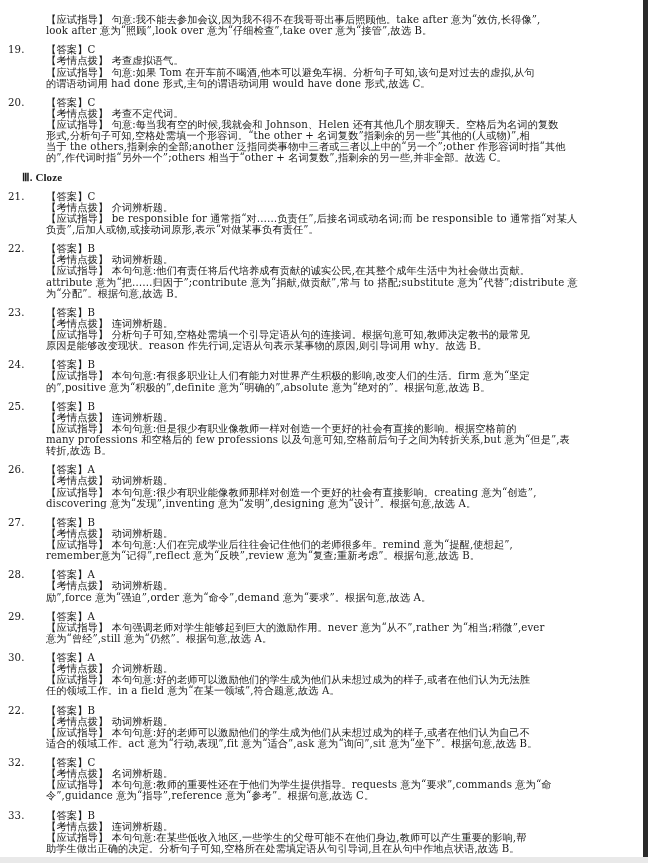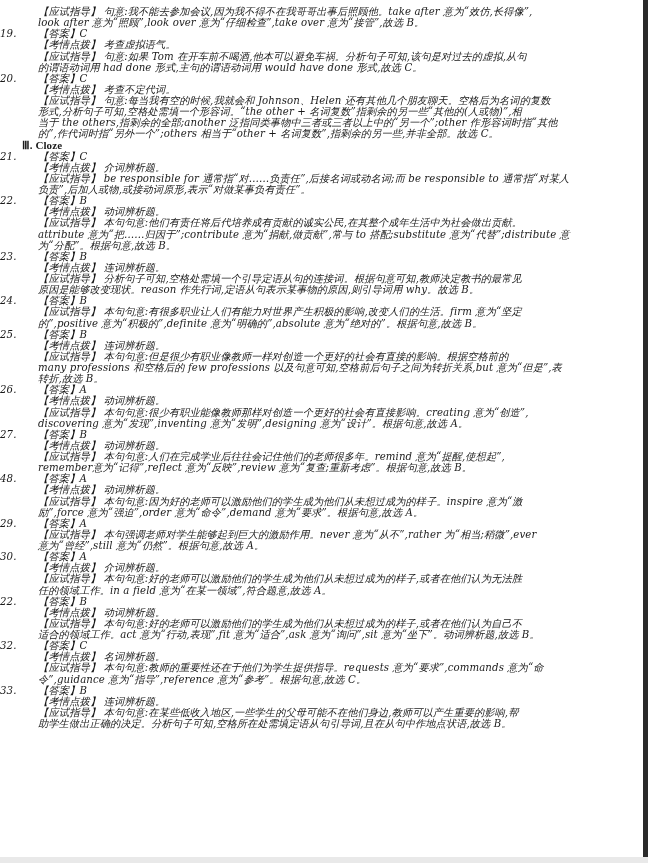--- a/index.html
+++ b/index.html
@@ -16,21 +16,21 @@
     letter-spacing: 0.1px;
   }
   .right-edge {
     position: absolute; right: 0; top: 0; width: 5px; height: 863px;
     background: #2a2a2a;
   }
   .bottom-edge {
     position: absolute; left: 0; bottom: 0; width: 648px; height: 6px;
     background: #e9e9e9;
   }
-  .item { margin: 0; font-style: italic; }
+  .item { margin: 8px; }
   .row { display: flex; }
   .num { width: 37px; text-align: left; padding-right: 1px; flex: none; }
   .line { padding-left: 38px; white-space: nowrap; }
   .tag { font-family: "DejaVu Sans", "Liberation Sans", sans-serif; font-size: 10.4px; letter-spacing: 0; }
   .section { padding-left: 22px; font-weight: bold; font-family: "Liberation Serif", serif; font-size: 11px; }
 </style>
 </head>
 <body>
 
 <div class="page">
@@ -134,26 +134,25 @@
           <span class="num">27.</span>
           <span class="tag">【答案】</span> 
           <span>B</span>
         </div>
         <div class="line"><span class="tag">【考情点拨】</span> <span>动词辨析题。</span></div>
         <div class="line"><span class="tag">【应试指导】</span> <span>本句句意:人们在完成学业后往往会记住他们的老师很多年。remind 意为“提醒,使想起”,</span></div>
         <div class="line">remember意为“记得”,reflect 意为“反映”,review 意为“复查;重新考虑”。根据句意,故选 B。</div>
       </div>
       <div class="item">
         <div class="row">
-          <span class="num">48.</span>
-          <span class="tag">【答案】</span> 
-          <span>A</span>
-        </div>
-        <div class="line"><span class="tag">【考情点拨】</span> <span>动词辨析题。</span></div>
-        <div class="line"><span class="tag">【应试指导】</span> <span>本句句意:因为好的老师可以激励他们的学生成为他们从未想过成为的样子。inspire 意为“激</span></div>
+          <span class="num">28.</span>
+          <span class="tag">【答案】</span> 
+          <span>A</span>
+        </div>
+        <div class="line"><span class="tag">【考情点拨】</span> <span>动词辨析题。</span></div>
         <div class="line">励”,force 意为“强迫”,order 意为“命令”,demand 意为“要求”。根据句意,故选 A。</div>
       </div>
       <div class="item">
         <div class="row">
           <span class="num">29.</span>
           <span class="tag">【答案】</span> 
           <span>A</span>
         </div>
         <div class="line"><span class="tag">【应试指导】</span> <span>本句强调老师对学生能够起到巨大的激励作用。never 意为“从不”,rather 为“相当;稍微”,ever</span></div>
         <div class="line">意为“曾经”,still 意为“仍然”。根据句意,故选 A。</div>
@@ -169,21 +168,21 @@
         <div class="line">任的领域工作。in a field 意为“在某一领域”,符合题意,故选 A。</div>
       </div>
       <div class="item">
         <div class="row">
           <span class="num">22.</span>
           <span class="tag">【答案】</span> 
           <span>B</span>
         </div>
         <div class="line"><span class="tag">【考情点拨】</span> <span>动词辨析题。</span></div>
         <div class="line"><span class="tag">【应试指导】</span> <span>本句句意:好的老师可以激励他们的学生成为他们从未想过成为的样子,或者在他们认为自己不</span></div>
-        <div class="line">适合的领域工作。act 意为“行动,表现”,fit 意为“适合”,ask 意为“询问”,sit 意为“坐下”。动词辨析题,故选 B。</div>
+        <div class="line">适合的领域工作。act 意为“行动,表现”,fit 意为“适合”,ask 意为“询问”,sit 意为“坐下”。根据句意,故选 B。</div>
       </div>
       <div class="item">
         <div class="row">
           <span class="num">32.</span>
           <span class="tag">【答案】</span> 
           <span>C</span>
         </div>
         <div class="line"><span class="tag">【考情点拨】</span> <span>名词辨析题。</span></div>
         <div class="line"><span class="tag">【应试指导】</span> <span>本句句意:教师的重要性还在于他们为学生提供指导。requests 意为“要求”,commands 意为“命</span></div>
         <div class="line">令”,guidance 意为“指导”,reference 意为“参考”。根据句意,故选 C。</div>

